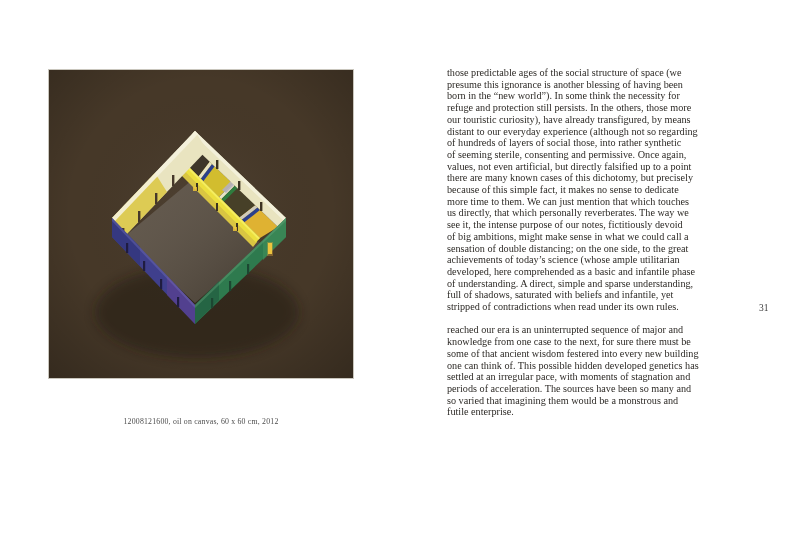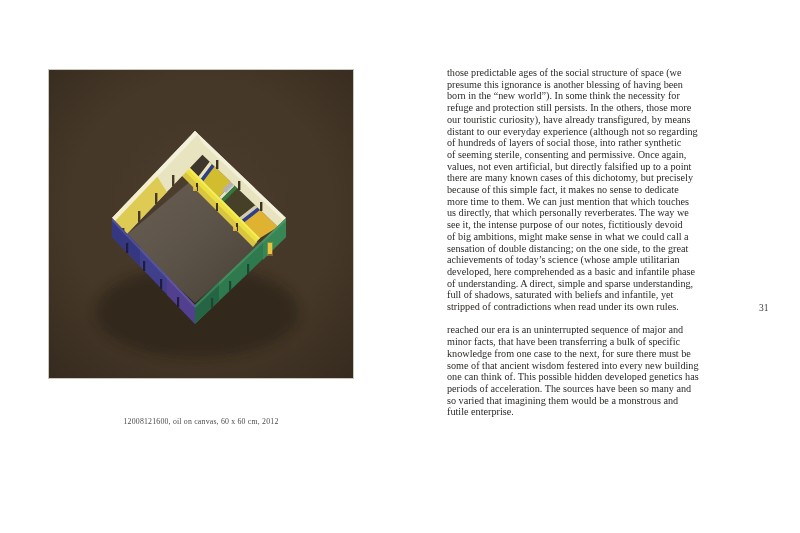--- a/index.html
+++ b/index.html
@@ -151,23 +151,23 @@
       <div class="line">of big ambitions, might make sense in what we could call a</div>
       <div class="line">sensation of double distancing; on the one side, to the great</div>
       <div class="line">achievements of today’s science (whose ample utilitarian</div>
       <div class="line">developed, here comprehended as a basic and infantile phase</div>
       <div class="line">of understanding. A direct, simple and sparse understanding,</div>
       <div class="line">full of shadows, saturated with beliefs and infantile, yet</div>
       <div class="line">stripped of contradictions when read under its own rules.</div>
     </div>
   <div class="para">
       <div class="line">reached our era is an uninterrupted sequence of major and</div>
-      <div class="line">minor facts, that have been transferring a bulk of specific</div>
       <div class="line">knowledge from one case to the next, for sure there must be</div>
       <div class="line">some of that ancient wisdom festered into every new building</div>
       <div class="line">one can think of. This possible hidden developed genetics has</div>
+      <div class="line">settled at an irregular pace, with moments of stagnation and</div>
       <div class="line">periods of acceleration. The sources have been so many and</div>
       <div class="line">so varied that imagining them would be a monstrous and</div>
       <div class="line">futile enterprise.</div>
     </div>
 </div>
 
 <div class="page-num">31</div>
 
 </body></html>

